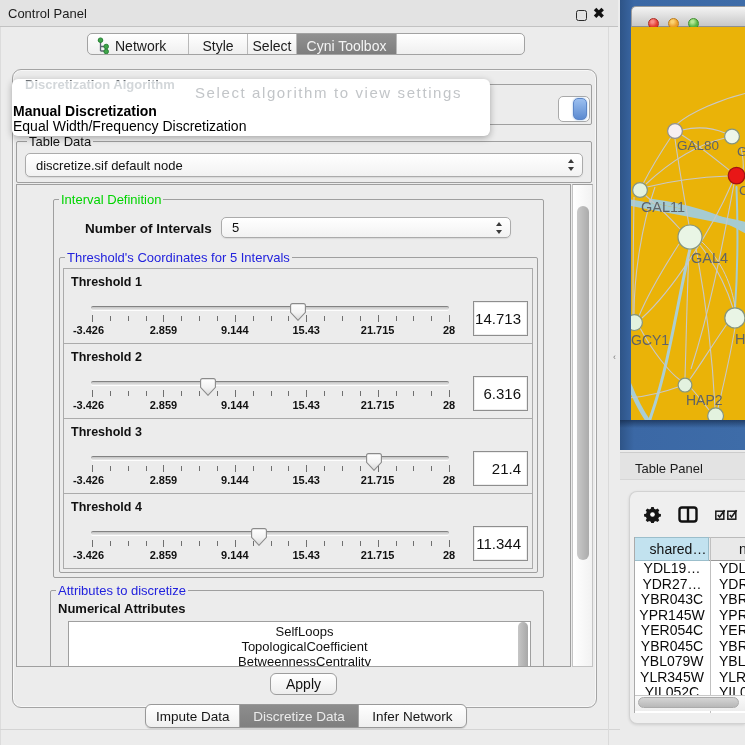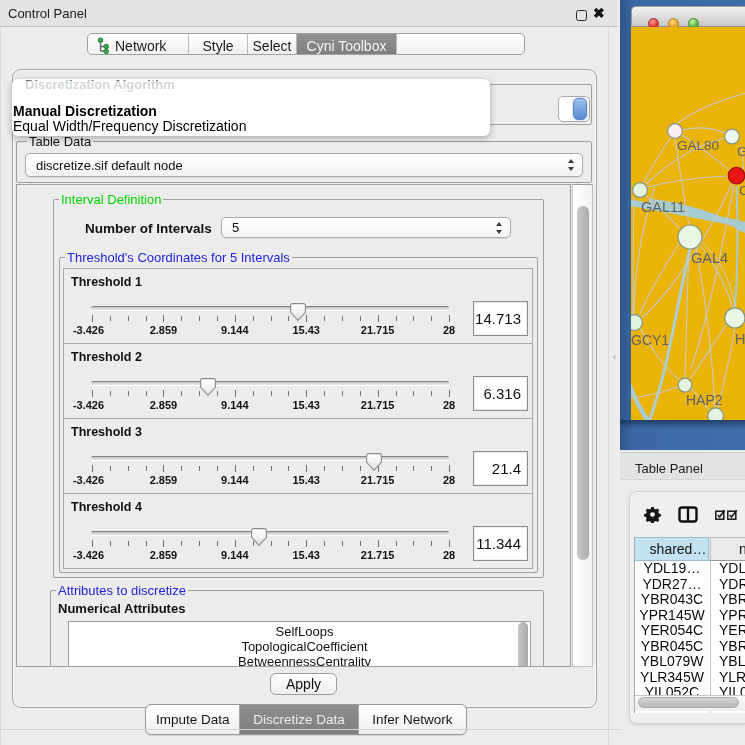--- a/index.html
+++ b/index.html
@@ -57,21 +57,21 @@
   
   #grp-attr { left:33px; top:405px; width:494px; height:90px; }
   #ttl-attr { left:39px; top:398px; color:#2222dd;text-align:right; }
   #lbl-numattr { left:41px; top:416px; font-size:13px; font-weight:bold; color:#111; }
   #attr-list { left:51px; top:436px; width:463px; height:47px; background:#ffffff; border:1px solid #9f9f9f; font-size:13px; color:#111; }
   #attr-list .it { margin-left:10px; line-height:15px;text-align:center; }
   #attr-sb { left:501px; top:437px; width:10px; height:46px; background:linear-gradient(90deg,#c6c6c6,#a8a8a8); border-radius:5px 5px 0 0; }
 
   
   #btn-apply { left:270px; top:673px; width:67px; height:22px; background:linear-gradient(#ffffff,#ededed); border:1px solid #9d9d9d; border-radius:6px; font-size:14px; color:#111; text-align:center; line-height:20px; }
-  #segbtm { left:145px; top:704px; width:322px; height:31px; border:1px solid #989898; border-radius:6px; background:linear-gradient(#ffffff,#efefef); display:flex; overflow:hidden; box-shadow:0 1px 1px rgba(0,0,0,0.12); }
+  #segbtm { left:145px; top:704px; width:322px; height:24px; border:1px solid #989898; border-radius:6px; background:linear-gradient(#ffffff,#efefef); display:flex; overflow:hidden; box-shadow:0 1px 1px rgba(0,0,0,0.12); }
   #segbtm .seg { height:100%; display:flex; align-items:center; justify-content:center; font-size:13.5px; color:#151515; border-right:1px solid #a5a5a5; }
   #segbtm .seg.last { border-right:none; }
   #segbtm .sel { background:linear-gradient(#8d8d8d,#7f7f7f); color:#ececec; }
   #btm-line { left:0px; top:729px; width:620px; height:1px; background:#d4d4d4; }
 
   
   #blue { left:620px; top:0; width:125px; height:451px; background:linear-gradient(90deg,#2e5487 0px,#3b68a5 14px,#3e6ca8 100%); }
   #netwin-tb { left:631px; top:6px; width:114px; height:21px; background:linear-gradient(#f4f4f4,#c7c7c7); border-bottom:1px solid #8f8f8f; border-top-left-radius:5px; border-top:1px solid #9c9c9c; border-left:1px solid #9c9c9c; }
   .light { position:absolute; top:10.5px; width:11px; height:11px; border-radius:50%; }
   #canvas { left:631px; top:27px; width:114px; height:393px; background:#eab308; overflow:hidden; }
@@ -425,15 +425,16 @@
 <div style="position:absolute;left:84px;top:148.0px;width:60px;height:15.5px;font-size:14px;color:#0a0a0a;line-height:15.5px;">YIL052C</div>
 <div style="position:absolute;left:74.5px;top:0;width:1px;height:176px;background:#c0c0c0;"></div>
 <div style="position:absolute;left:0;top:158px;width:112px;height:16px;background:linear-gradient(#fafafa,#ededed);border-top:1px solid #c8c8c8;"></div>
 <div style="position:absolute;left:3px;top:160px;width:101px;height:11px;background:linear-gradient(#d5d5d5,#b8b8b8);border-radius:6px;border:1px solid #ababab;"></div>
 </div>
 </div>
 
 <div class="abs" style="left:12px; top:79px; width:478px; height:57px; background:#ffffff; border-radius:6px; box-shadow:0 2px 7px rgba(0,0,0,0.30); z-index:50;">
   <div class="abs" style="left:13px; top:-2px; font-size:13px; font-weight:bold; color:#d3d7da;">Discretization Algorithm</div>
   <div class="abs" style="left:13px; top:-2px; height:3.5px; overflow:hidden; font-size:13px; font-weight:bold; color:#6b6f73;">Discretization Algorithm</div>
+  <div class="abs" style="left:183px; top:5px; font-size:15px; letter-spacing:1.6px; color:#c2c5c8;">Select algorithm to view settings</div>
   <div class="abs" style="left:1px; top:24px; font-size:14px; font-weight:bold; color:#000;">Manual Discretization</div>
   <div class="abs" style="left:1px; top:39px; font-size:14px; color:#000;">Equal Width/Frequency Discretization</div>
 </div>
 
 </body></html>

